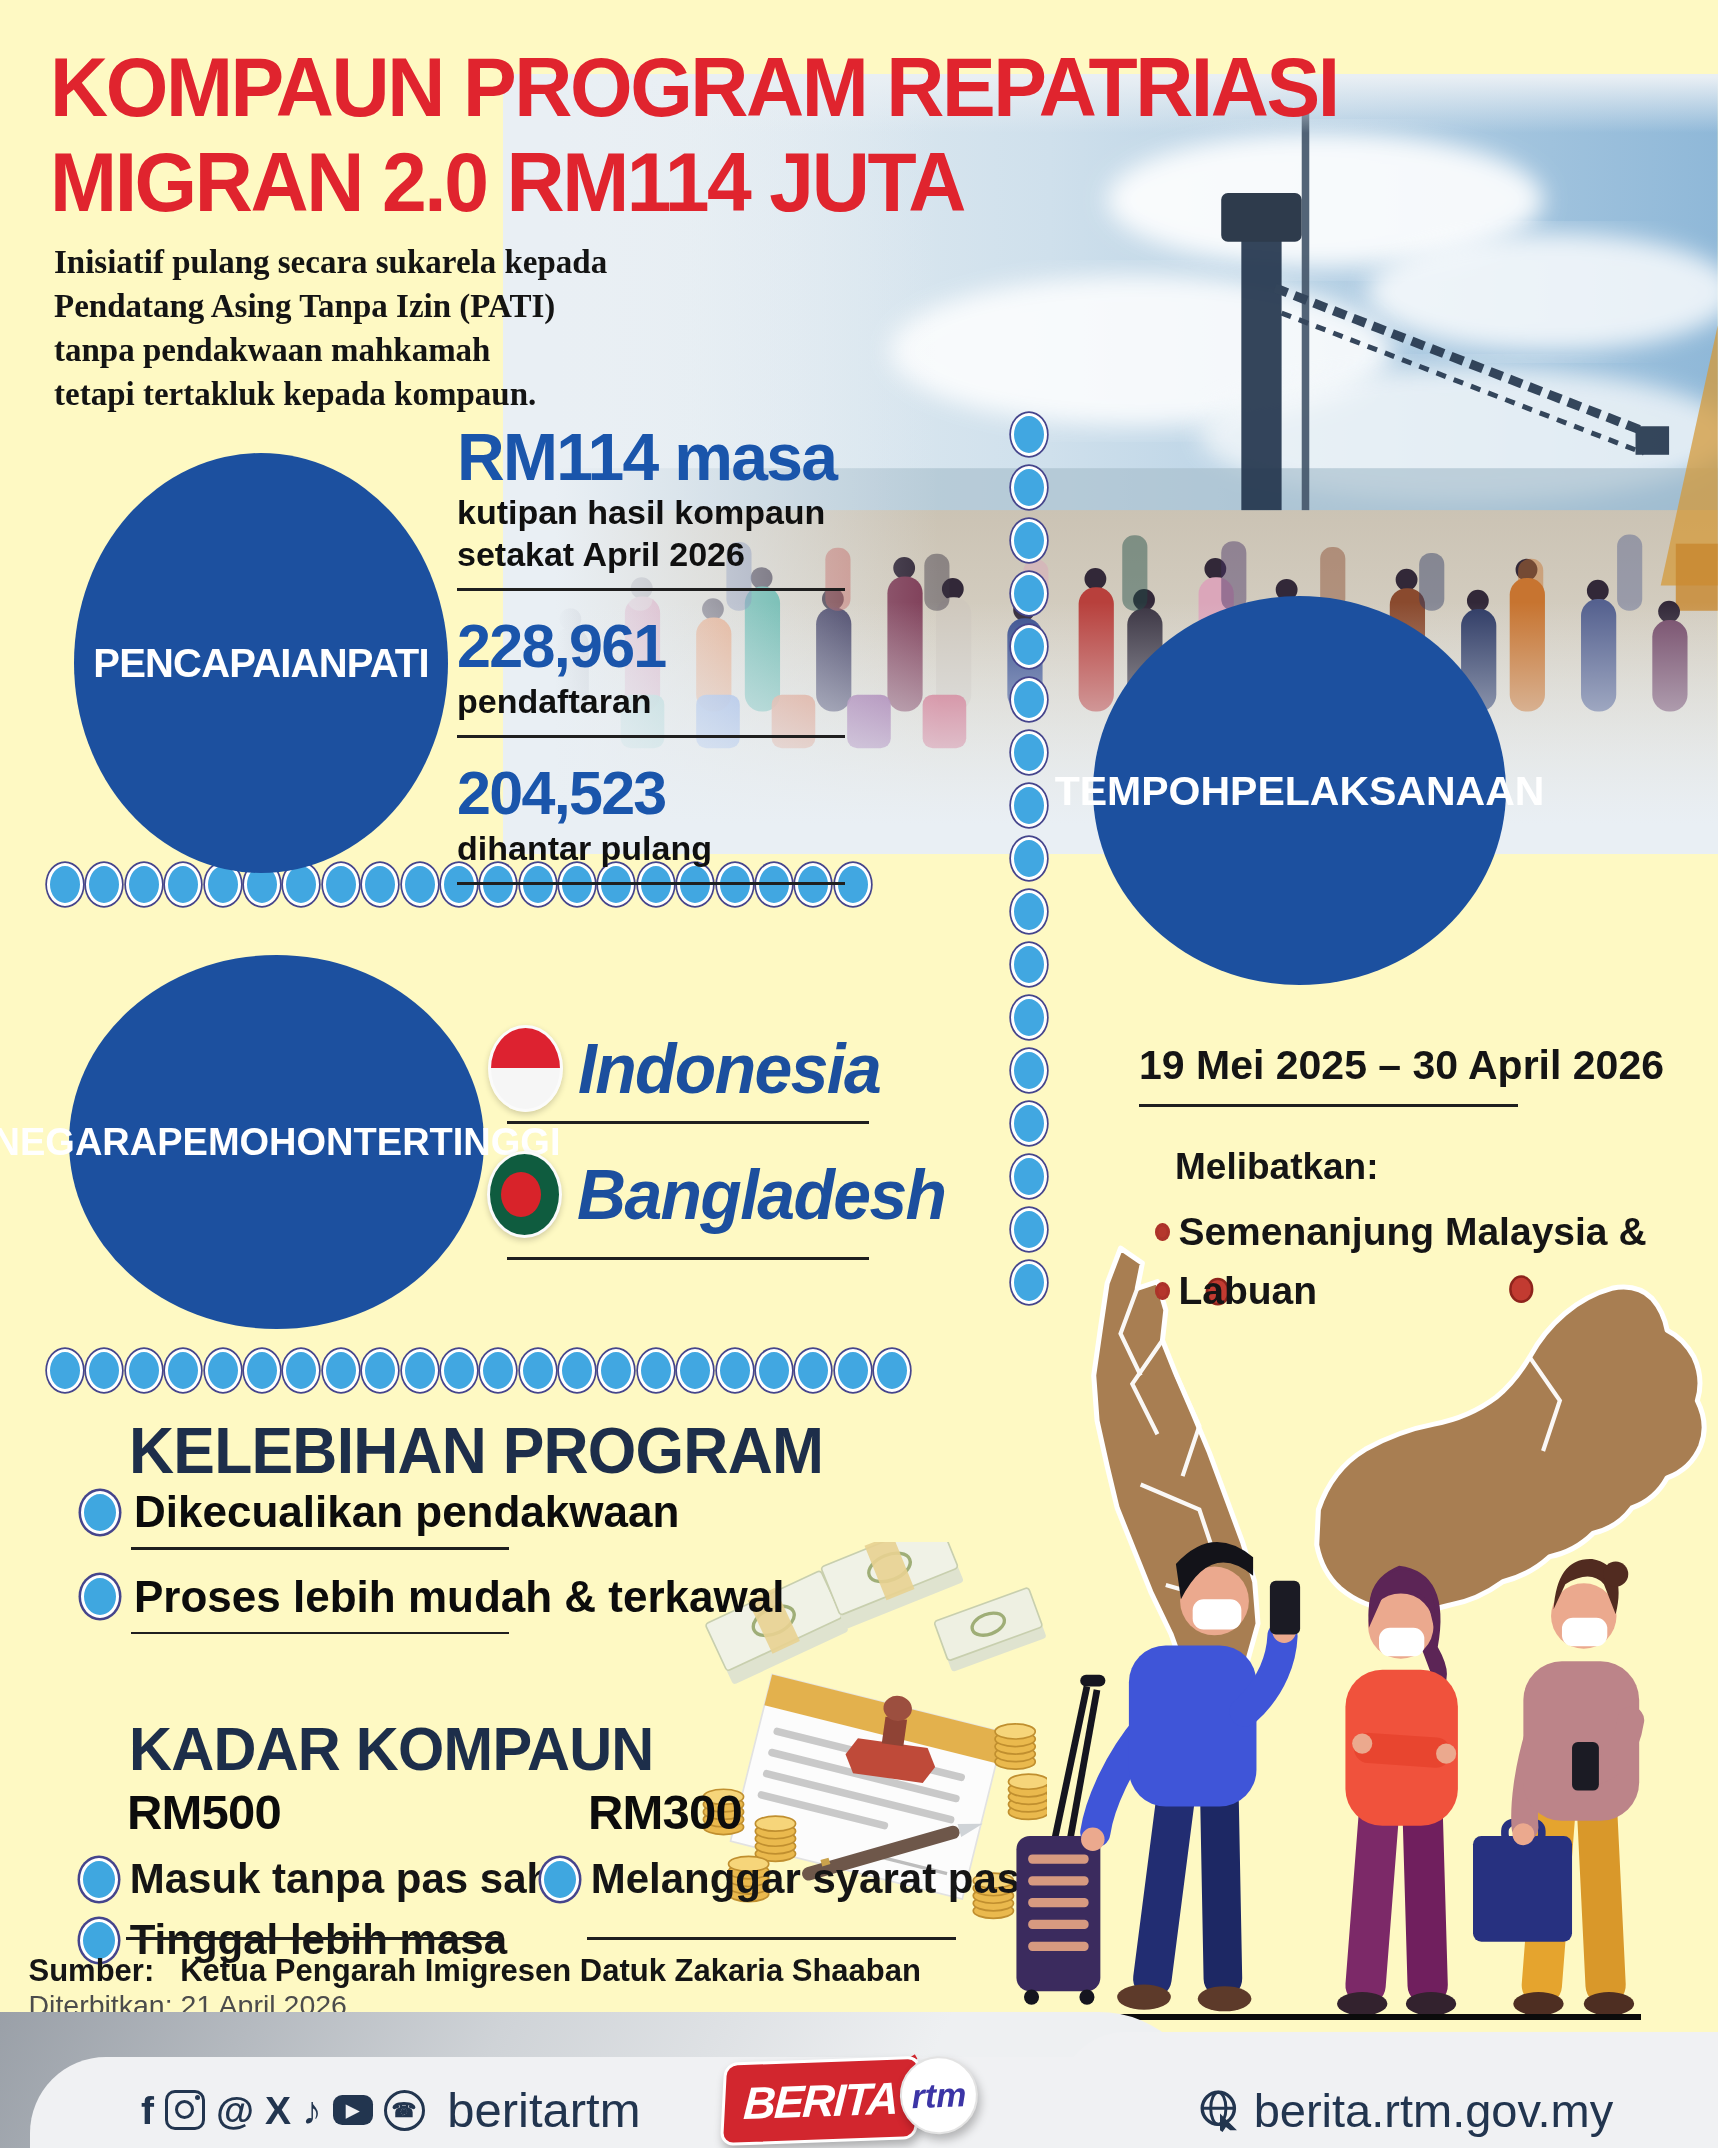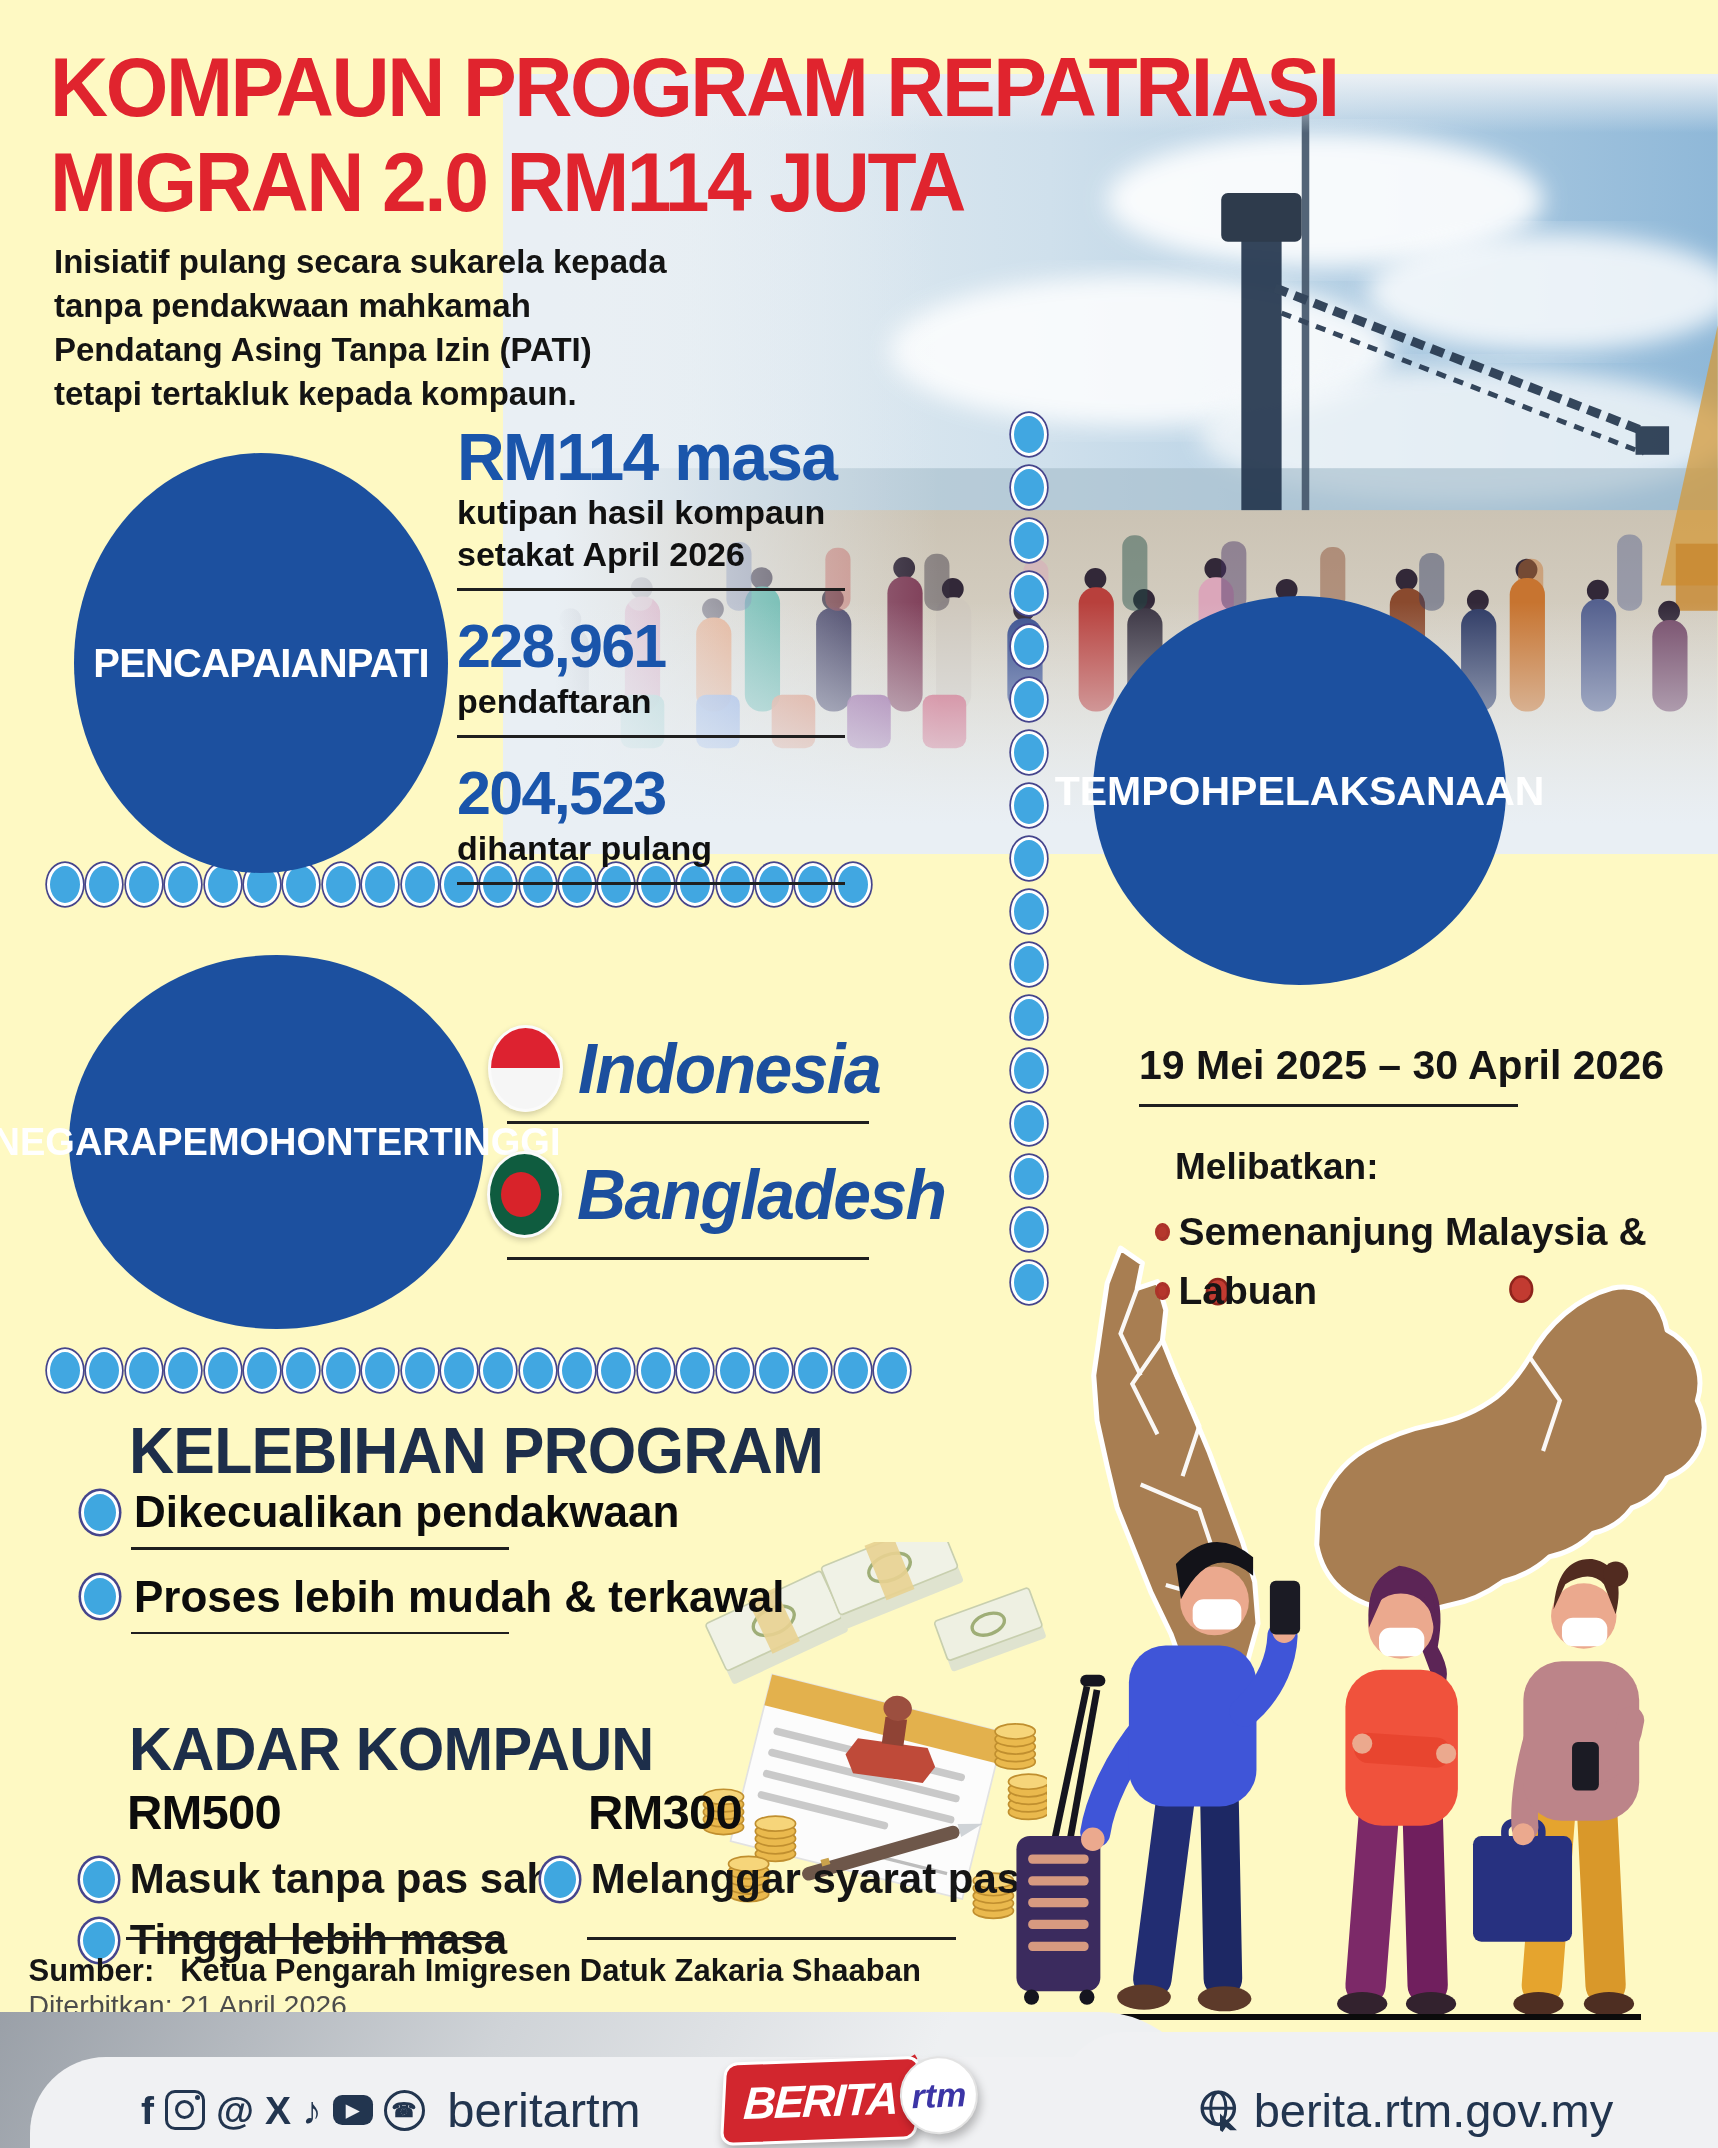--- a/index.html
+++ b/index.html
@@ -13,21 +13,21 @@
   .fade-left{position:absolute;left:0;top:0;bottom:0;width:436px;
              background:linear-gradient(90deg,#e9eff4 12%,rgba(233,239,244,0) 100%);}
   .fade-bottom{position:absolute;left:0;right:0;bottom:0;height:252px;
              background:linear-gradient(180deg,rgba(233,239,244,0) 0%,#e9eff4 88%);}
   .fade-top{position:absolute;left:0;right:0;top:0;height:59px;
              background:linear-gradient(0deg,rgba(233,239,244,0) 0%,#e9eff4 95%);}
 
   
   .title{left:50px;top:40px;z-index:3;font-weight:bold;color:#e0242e;font-size:83px;
          line-height:95px;letter-spacing:-2.5px;transform:scaleX(.97);transform-origin:left top;white-space:nowrap;}
-  .intro{left:54px;top:240px;z-index:3;font-weight:bold;font-size:33px;line-height:44px;color:#141414;}
+  .intro{left:54px;top:240px;z-index:3;font-weight:bold;font-size:33px;line-height:44px;color:#141414;font-family:Liberation Serif, serif;}
 
   
   .bcirc{z-index:3;background:#1c509f;border-radius:50%;color:#fff;display:flex;flex-direction:row;
          align-items:center;justify-content:center;text-align:center;font-weight:bold;}
   .c-pencapaian{left:74px;top:453px;width:374px;height:420px;font-size:40px;line-height:52px;letter-spacing:-0.8px;}
   .c-tempoh{left:1093px;top:596px;width:413px;height:389px;font-size:41px;line-height:54px;}
   .c-negara{left:69px;top:955px;width:415px;height:374px;font-size:38px;line-height:49px;}
 
   
   .stats{left:457px;top:424px;width:420px;z-index:3;}
@@ -229,22 +229,22 @@
     <div class="fade-top"></div>
   </div>
 
   <div class="abs title">
     <div>KOMPAUN PROGRAM REPATRIASI</div>
     <div>MIGRAN 2.0 RM114 JUTA</div>
   </div>
 
   <div class="abs intro">
     <div>Inisiatif pulang secara sukarela kepada</div>
+    <div>Pendatang Asing Tanpa Izin (PATI)</div>
     <div>tanpa pendakwaan mahkamah</div>
-    <div>Pendatang Asing Tanpa Izin (PATI)</div>
     <div>tetapi tertakluk kepada kompaun.</div>
   </div>
 
   <div class="abs bcirc c-pencapaian">
     <div>PENCAPAIAN</div>
     <div>PATI</div>
   </div>
   <div class="abs stats" id="stats">
       <div>
         <div class="stat-value big">RM114 masa</div>

